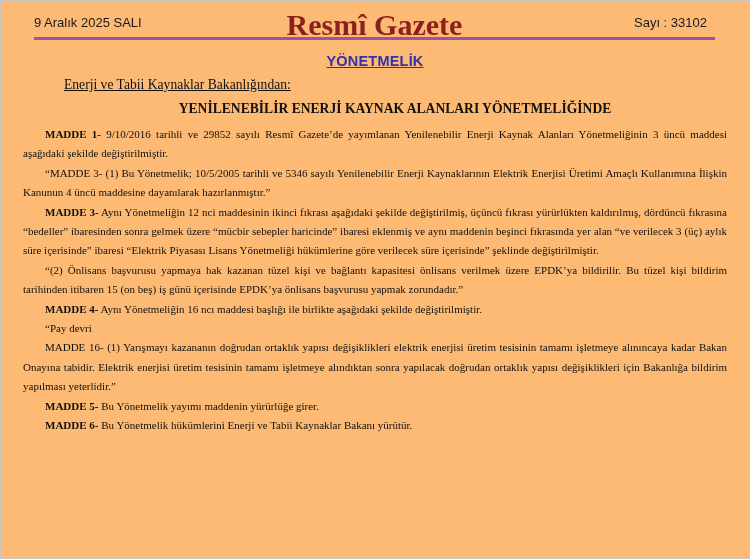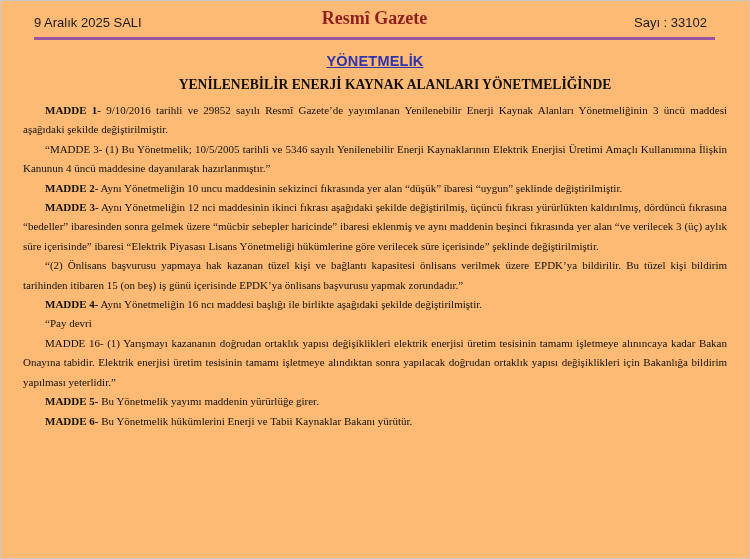--- a/index.html
+++ b/index.html
@@ -28,21 +28,21 @@
     white-space: nowrap;
   }
   .header .date { left: 0; }
   .header .issue { right: 8px; text-align: center; }
   .header .masthead {
     position: absolute;
     left: 0; right: 0; top: -2px;
     text-align: center;
     font-family: "Liberation Serif", serif;
     font-weight: bold;
-    font-size: 18px;
+    font-size: 30px;
     color: var(--masthead-red, #8e1f1f);
     white-space: nowrap;
   }
   .rule {
     height: 3px;
     margin: 3px 34px 0 33px;
     background: var(--rule-purple, #9a55a2);
   }
   .section-label {
     margin-top: 13px;
@@ -85,29 +85,29 @@
   <div class="header">
     <span class="date">9 Aralık 2025 SALI</span>
     <span class="masthead">Resmî Gazete</span>
     <span class="issue">Sayı : 33102</span>
   </div>
 
   <div class="rule"></div>
 
   <div class="section-label">YÖNETMELİK</div>
 
+  <div class="ministry">Enerji ve Tabii Kaynaklar Bakanlığından:</div>
 
   <div class="reg-title">
     <div>YENİLENEBİLİR ENERJİ KAYNAK ALANLARI YÖNETMELİĞİNDE</div>
   </div>
 
   <div class="body-text">
     <p><span class="lead">MADDE 1-</span><span> 9/10/2016 tarihli ve 29852 sayılı Resmî Gazete’de yayımlanan Yenilenebilir Enerji Kaynak Alanları Yönetmeliğinin 3 üncü maddesi aşağıdaki şekilde değiştirilmiştir.</span></p>
     <p><span class="lead"></span><span>“MADDE 3- (1) Bu Yönetmelik; 10/5/2005 tarihli ve 5346 sayılı Yenilenebilir Enerji Kaynaklarının Elektrik Enerjisi Üretimi Amaçlı Kullanımına İlişkin Kanunun 4 üncü maddesine dayanılarak hazırlanmıştır.”</span></p>
-    <p><span class="lead">MADDE 2-</span><span> Aynı Yönetmeliğin 10 uncu maddesinin sekizinci fıkrasında yer alan “düşük” ibaresi “uygun” şeklinde değiştirilmiştir.</span></p>
     <p><span class="lead">MADDE 3-</span><span> Aynı Yönetmeliğin 12 nci maddesinin ikinci fıkrası aşağıdaki şekilde değiştirilmiş, üçüncü fıkrası yürürlükten kaldırılmış, dördüncü fıkrasına “bedeller” ibaresinden sonra gelmek üzere “mücbir sebepler haricinde” ibaresi eklenmiş ve aynı maddenin beşinci fıkrasında yer alan “ve verilecek 3 (üç) aylık süre içerisinde” ibaresi “Elektrik Piyasası Lisans Yönetmeliği hükümlerine göre verilecek süre içerisinde” şeklinde değiştirilmiştir.</span></p>
     <p><span class="lead"></span><span>“(2) Önlisans başvurusu yapmaya hak kazanan tüzel kişi ve bağlantı kapasitesi önlisans verilmek üzere EPDK’ya bildirilir. Bu tüzel kişi bildirim tarihinden itibaren 15 (on beş) iş günü içerisinde EPDK’ya önlisans başvurusu yapmak zorundadır.”</span></p>
     <p><span class="lead">MADDE 4-</span><span> Aynı Yönetmeliğin 16 ncı maddesi başlığı ile birlikte aşağıdaki şekilde değiştirilmiştir.</span></p>
     <p><span class="lead"></span><span>“Pay devri</span></p>
     <p><span class="lead"></span><span>MADDE 16- (1) Yarışmayı kazananın doğrudan ortaklık yapısı değişiklikleri elektrik enerjisi üretim tesisinin tamamı işletmeye alınıncaya kadar Bakan Onayına tabidir. Elektrik enerjisi üretim tesisinin tamamı işletmeye alındıktan sonra yapılacak doğrudan ortaklık yapısı değişiklikleri için Bakanlığa bildirim yapılması yeterlidir.”</span></p>
     <p><span class="lead">MADDE 5-</span><span> Bu Yönetmelik yayımı maddenin yürürlüğe girer.</span></p>
     <p><span class="lead">MADDE 6-</span><span> Bu Yönetmelik hükümlerini Enerji ve Tabii Kaynaklar Bakanı yürütür.</span></p>
   </div>
 
 </div>

